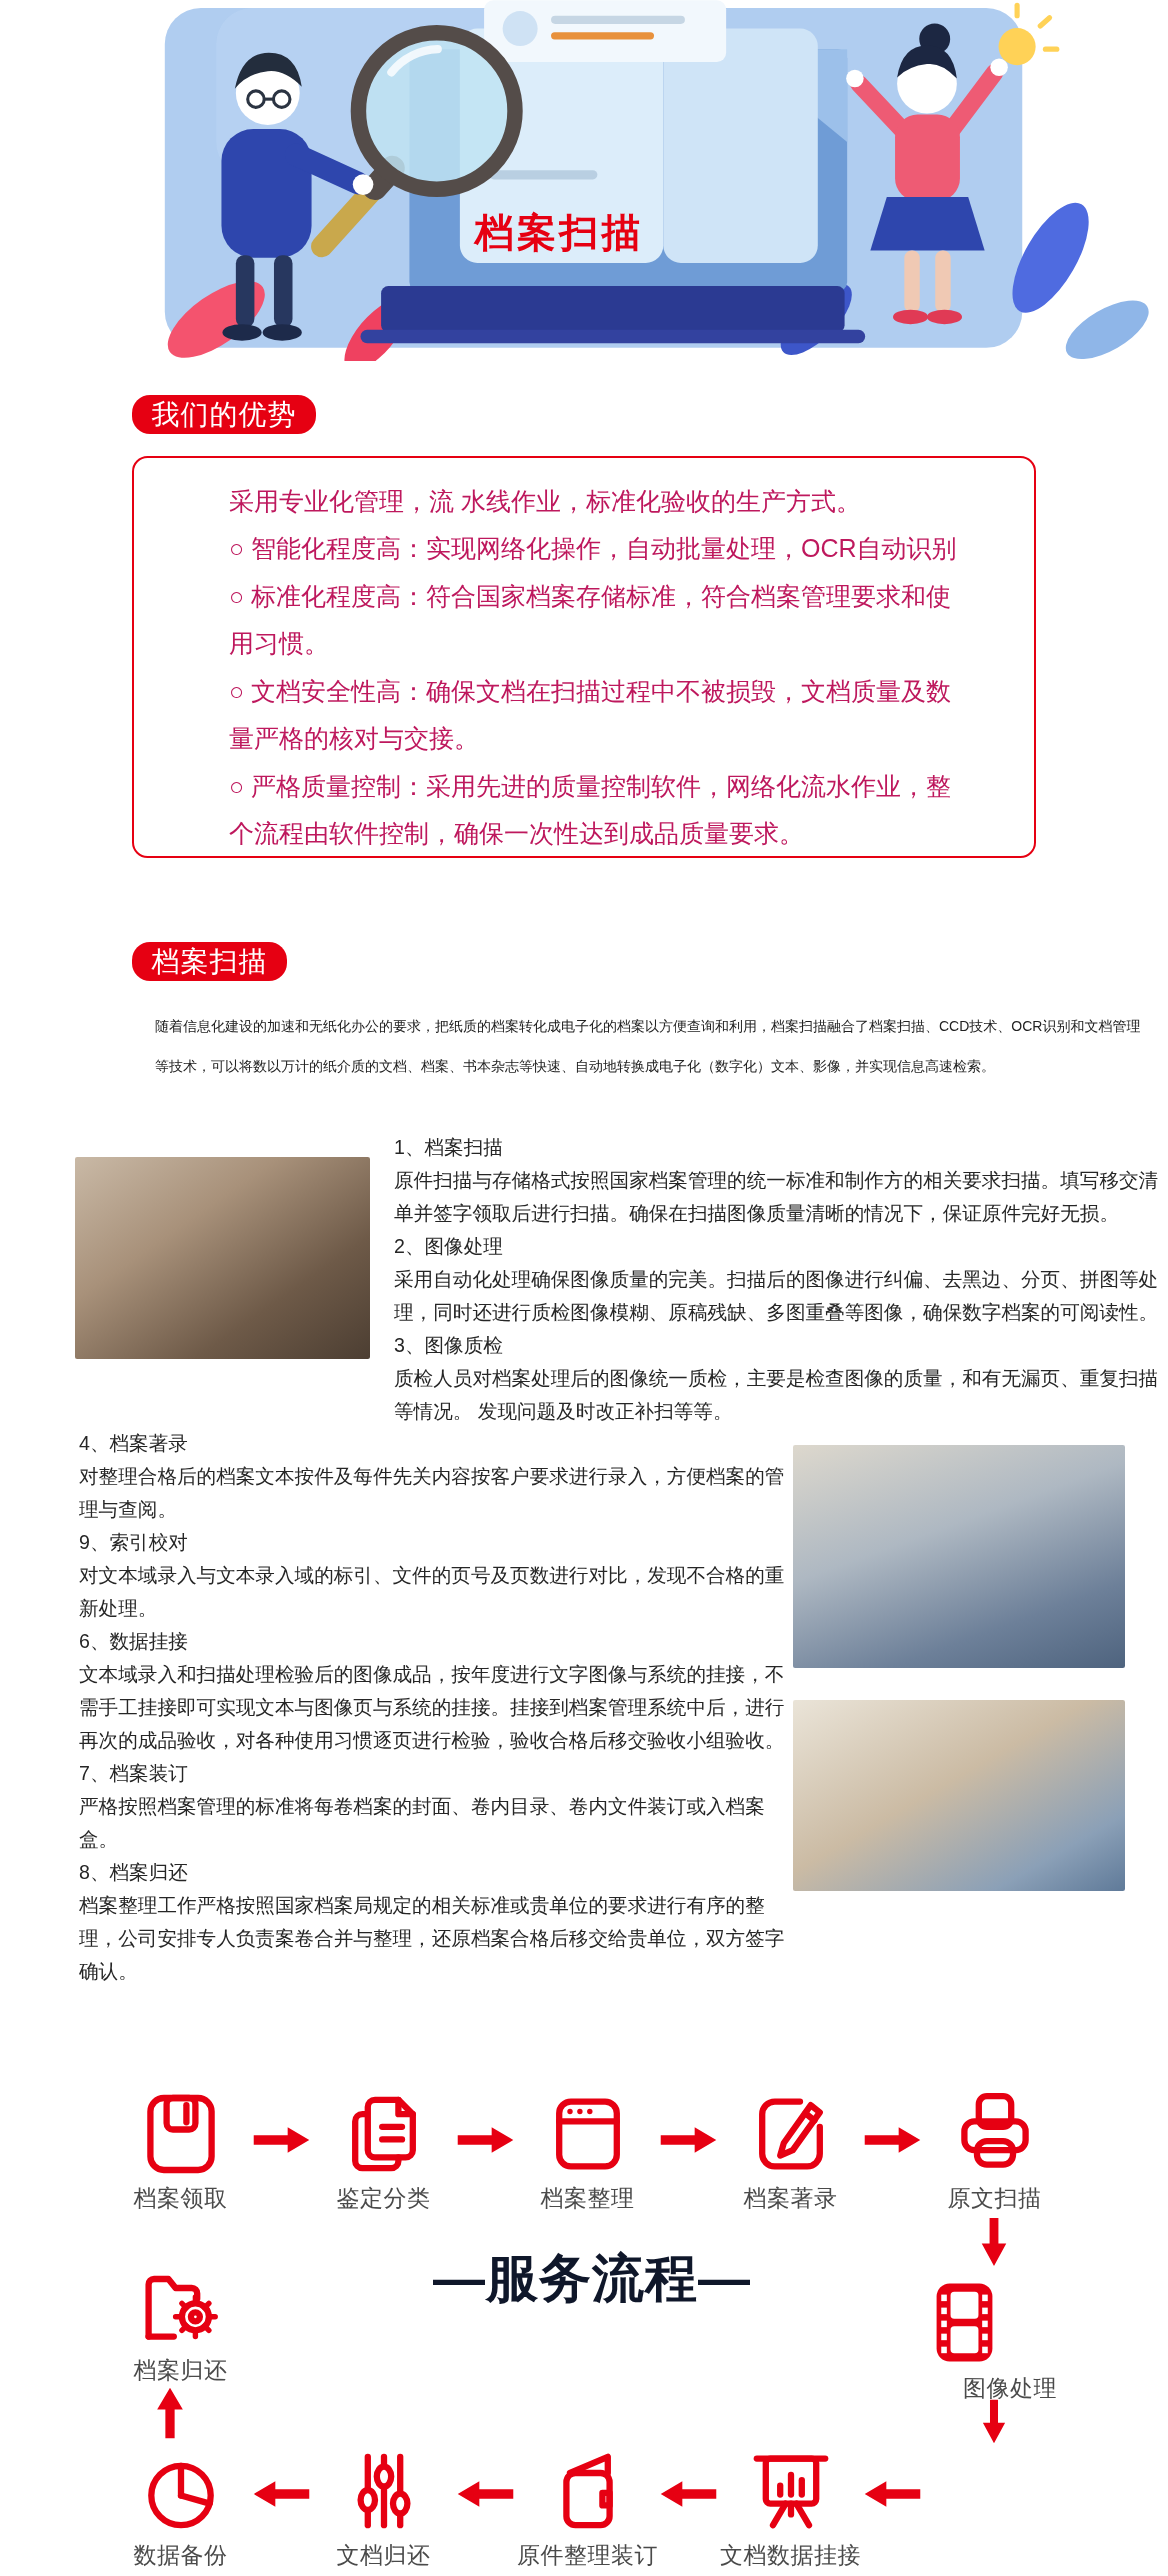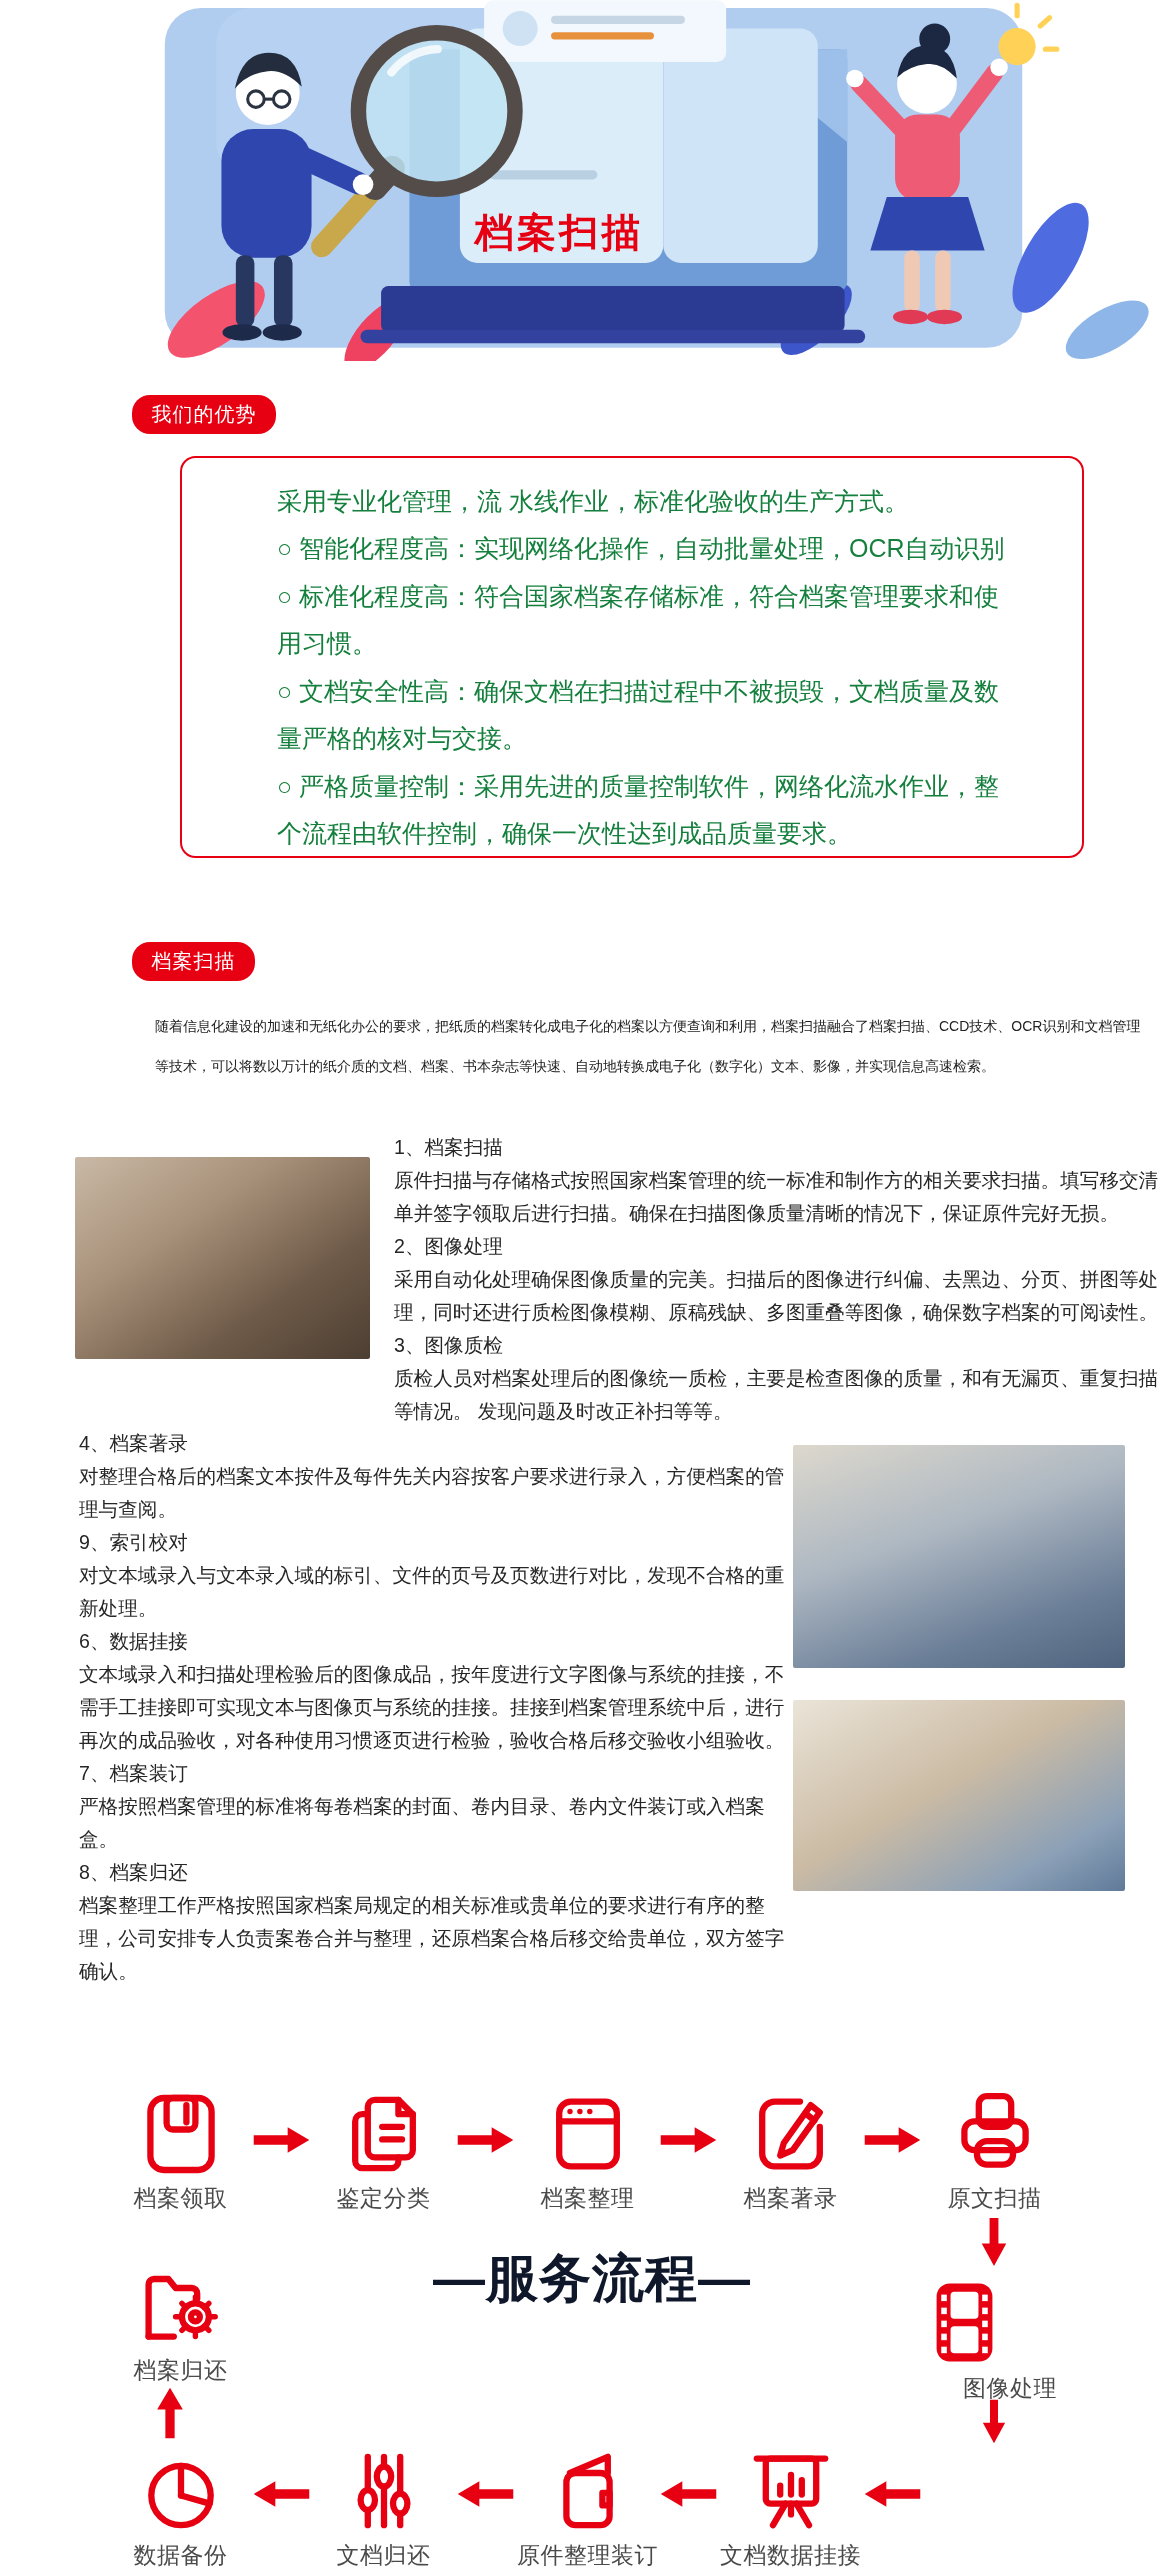--- a/index.html
+++ b/index.html
@@ -1,25 +1,25 @@
 <!DOCTYPE html>
 <html style="font-size:8.2px"><head>
 <meta charset="utf-8">
 <style>
   html,body{margin:0;padding:0;background:#ffffff;}
   .page{position:relative;width:1168px;height:2837px;background:#fff;overflow:hidden;
         font-family:"Liberation Sans","DejaVu Sans",sans-serif;color:#262626;}
   .hero{position:absolute;left:0;top:0;width:1168px;height:361px;}
-  .tag{position:absolute;background:#e60012;color:#fff;font-size:20px;line-height:29px;
+  .tag{position:absolute;background:#e60012;color:#fff;font-size:28px;line-height:29px;
        padding:5.2px 19.6px;border-radius:18px;letter-spacing:1px;}
   .tag-adv{left:132px;top:395px;}
   .tag-scan{left:132px;top:942px;}
   .adv-box{position:absolute;left:132px;top:456px;width:904px;height:402px;box-sizing:border-box;
        border:2.6px solid #e60012;border-radius:15.5px;padding:19.6px 72px 0 95px;
-       font-size:25px;line-height:1.9;color:#15803d;margin-left:48px;}
+       font-size:25px;line-height:1.9;color:#be185d;}
   .adv-box p{margin:0;}
   .intro{position:absolute;left:155px;top:1006px;width:989px;margin:0;
        font-size:14px;line-height:40px;color:#222;}
   .photo{position:absolute;border-radius:2.1px;}
   .photo1{left:75px;top:1157px;width:295px;height:202px;
        background:linear-gradient(145deg,#c9b9a6 0%,#a8917a 35%,#6e5a48 70%,#4c3e32 100%);}
   .photo2{left:793px;top:1445px;width:332px;height:223px;
        background:linear-gradient(160deg,#ddd8cd 0%,#aeb8c2 40%,#6d8099 75%,#4e637e 100%);}
   .photo3{left:793px;top:1700px;width:332px;height:191px;
        background:linear-gradient(150deg,#eae4d8 0%,#cbbba4 45%,#8ba0b7 80%,#5f7a99 100%);}

